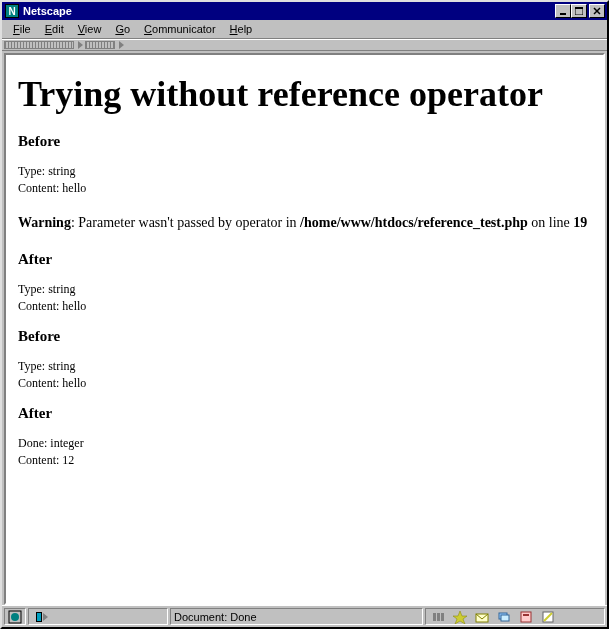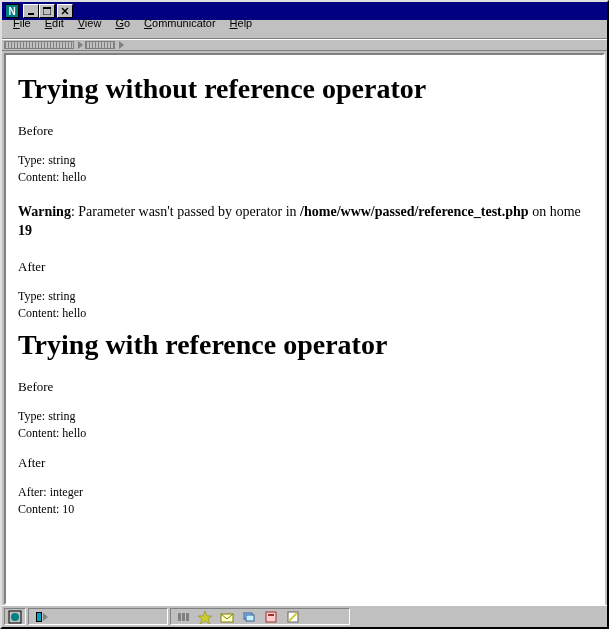--- a/index.html
+++ b/index.html
@@ -48,21 +48,21 @@
     color: #000;
     margin-left: 0;
     cursor: default;
   }
   .winbtn + .winbtn { margin-left: 0; }
   .winbtn.close { margin-left: 2px; }
   .menubar {
     height: 19px;
     background: #c0c0c0;
     display: flex;
-    align-items: flex-end;
+    align-items: center;
     padding: 8px 4px;
     border-bottom: 1px solid #808080;
   }
   .menuitem {
     padding: 1px 7px;
     cursor: default;
     color: #000;
   }
   .menuitem u { text-decoration: underline; }
   .toolstrip {
@@ -94,27 +94,27 @@
     margin: 2px 2px 0 2px;
     background: #fff;
     overflow: auto;
   }
   .page {
     padding: 10px 12px;
     font-family: "Times New Roman", serif;
     color: #000;
   }
   .page h1 {
-    font-size: 28px;
+    font-size: 36px;
     font-weight: bold;
     margin: 8px 0 18px 0;
   }
   .page h3 {
-    font-size: 13px;
-    font-weight: normal;
+    font-size: 15px;
+    font-weight: bold;
     margin: 14px 0 14px 0;
   }
   .page .line {
     font-size: 12px;
     margin: 2px 0;
   }
   .page .warn {
     font-size: 14px;
     margin: 18px 0;
     line-height: 1.35;
@@ -157,20 +157,21 @@
 </style>
 </head>
 <body>
 
 <div class="window">
 
   <div class="titlebar">
     <span class="icon">
       <span class="netscape-n">N</span>
     </span>
+    <span class="title">Netscape</span>
     <div class="btns">
       <div class="winbtn">
         <svg width="8" height="8">
             <rect x="1" y="6" width="6" height="2" fill="#000"></rect>
           </svg>
       </div>
       <div class="winbtn">
         <svg width="8" height="8">
             <rect x="0" y="0" width="8" height="8" fill="none" stroke="#000" stroke-width="1"></rect>
             <rect x="0" y="0" width="8" height="2" fill="#000"></rect>
@@ -203,54 +204,56 @@
 
   <div class="content-wrap">
     <div class="page">
 
       <h1>Trying without reference operator</h1>
       <h3>Before</h3>
       <div class="line">Type: string</div>
       <div class="line">Content: hello</div>
 
       <div class="warn">
-        <b>Warning</b><span>: Parameter wasn't passed by operator in </span><b>/home/www/passed/reference_test.php</b><span> on home </span><b>19</b>
+        <b>Warning</b><span>: Parameter wasn't passed by operator in </span><b>/home/www/htdocs/reference_test.php</b><span> on line </span><b>19</b>
       </div>
 
       <h3>After</h3>
       <div class="line">Type: string</div>
       <div class="line">Content: hello</div>
 
-      <h1>Trying with reference operator</h1>
       <h3>Before</h3>
       <div class="line">Type: string</div>
       <div class="line">Content: hello</div>
 
       <h3>After</h3>
-      <div class="line">After: integer</div>
-      <div class="line">Content: 10</div>
+      <div class="line">Done: integer</div>
+      <div class="line">Content: 12</div>
 
     </div>
   </div>
 
   <div class="statusbar">
     <div class="statcell w0">
       <span class="sicon">
         <svg width="14" height="14">
             <rect x="1" y="1" width="12" height="12" fill="#c0c0c0" stroke="#000"></rect>
             <circle cx="7" cy="7" r="4" fill="#008080"></circle>
           </svg>
       </span>
     </div>
     <div class="statcell w1">
       <span class="drag-icon">
         <span class="bar"></span>
           <span class="arr"></span>
       </span>
     </div>
+    <div class="statcell flex">
+      <span>Document: Done</span>
+    </div>
     <div class="statcell tray">
       <span class="sicon">
           <svg width="14" height="14">
             <rect x="2" y="3" width="3" height="8" fill="#808080"></rect>
             <rect x="6" y="3" width="3" height="8" fill="#808080"></rect>
             <rect x="10" y="3" width="3" height="8" fill="#808080"></rect>
           </svg>
         </span>
       <span class="sicon">
           <svg width="14" height="14">

